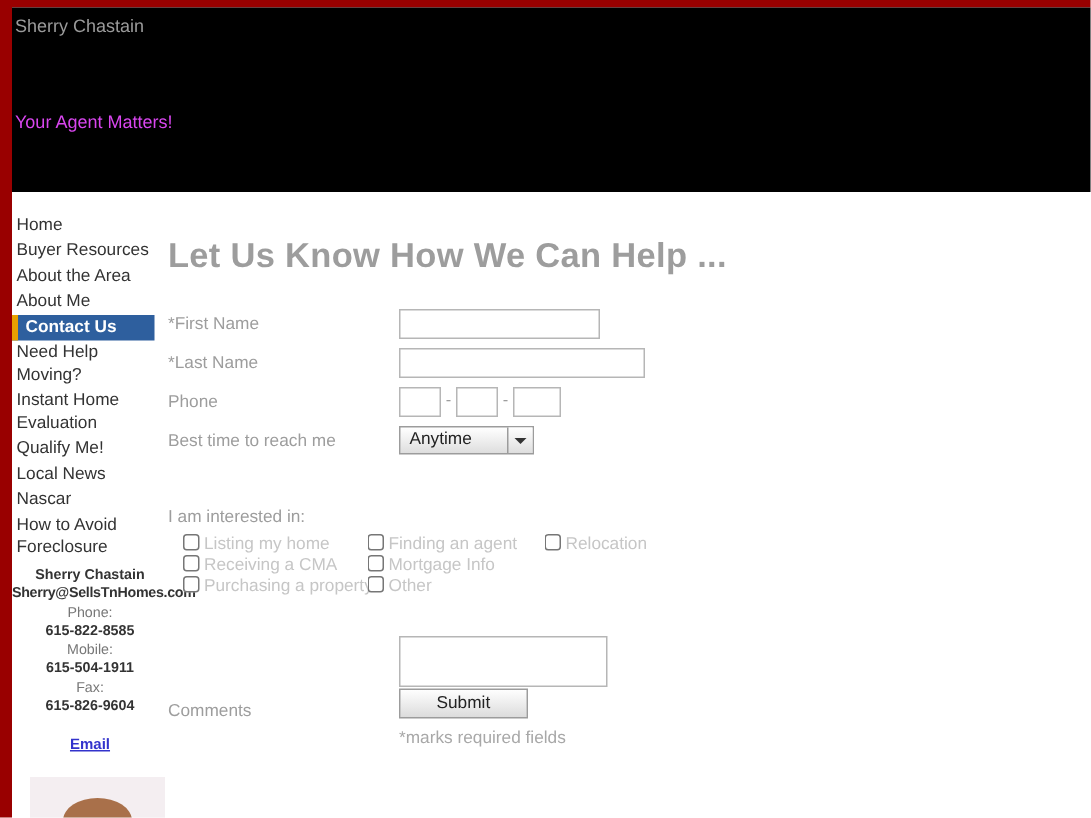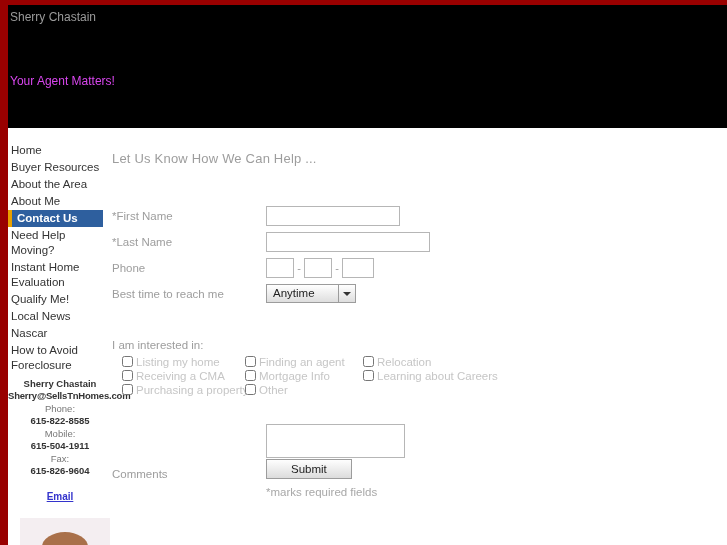--- a/index.html
+++ b/index.html
@@ -184,22 +184,22 @@
     left: 96px;
     top: 0;
     width: 623px;
     height: 417px;
   }
 
   #page-heading {
     position: absolute;
     left: 8px;
     top: 14px;
-    font-size: 13px;
-    font-weight: normal;
+    font-size: 23px;
+    font-weight: bold;
     color: #9d9d9d;
     letter-spacing: 0.2px;
     white-space: nowrap;
   }
 
   
   #contact-form {
     position: absolute;
     left: 8px;
     top: 78px;
@@ -470,23 +470,20 @@
             <input type="checkbox" style=""><span>Relocation</span>
           </label>
         </div>
         <div class="chk-row">
           <label class="chk col-a">
             <input type="checkbox" style=""><span>Receiving a CMA</span>
           </label>
           <label class="chk col-b">
             <input type="checkbox" style=""><span>Mortgage Info</span>
           </label>
-          <label class="chk col-c">
-            <input type="checkbox" style=""><span>Learning about Careers</span>
-          </label>
         </div>
         <div class="chk-row">
           <label class="chk col-a">
             <input type="checkbox" style=""><span>Purchasing a property</span>
           </label>
           <label class="chk col-b-other">
             <input type="checkbox" style=""><span>Other</span>
           </label>
         </div>
       </div>

